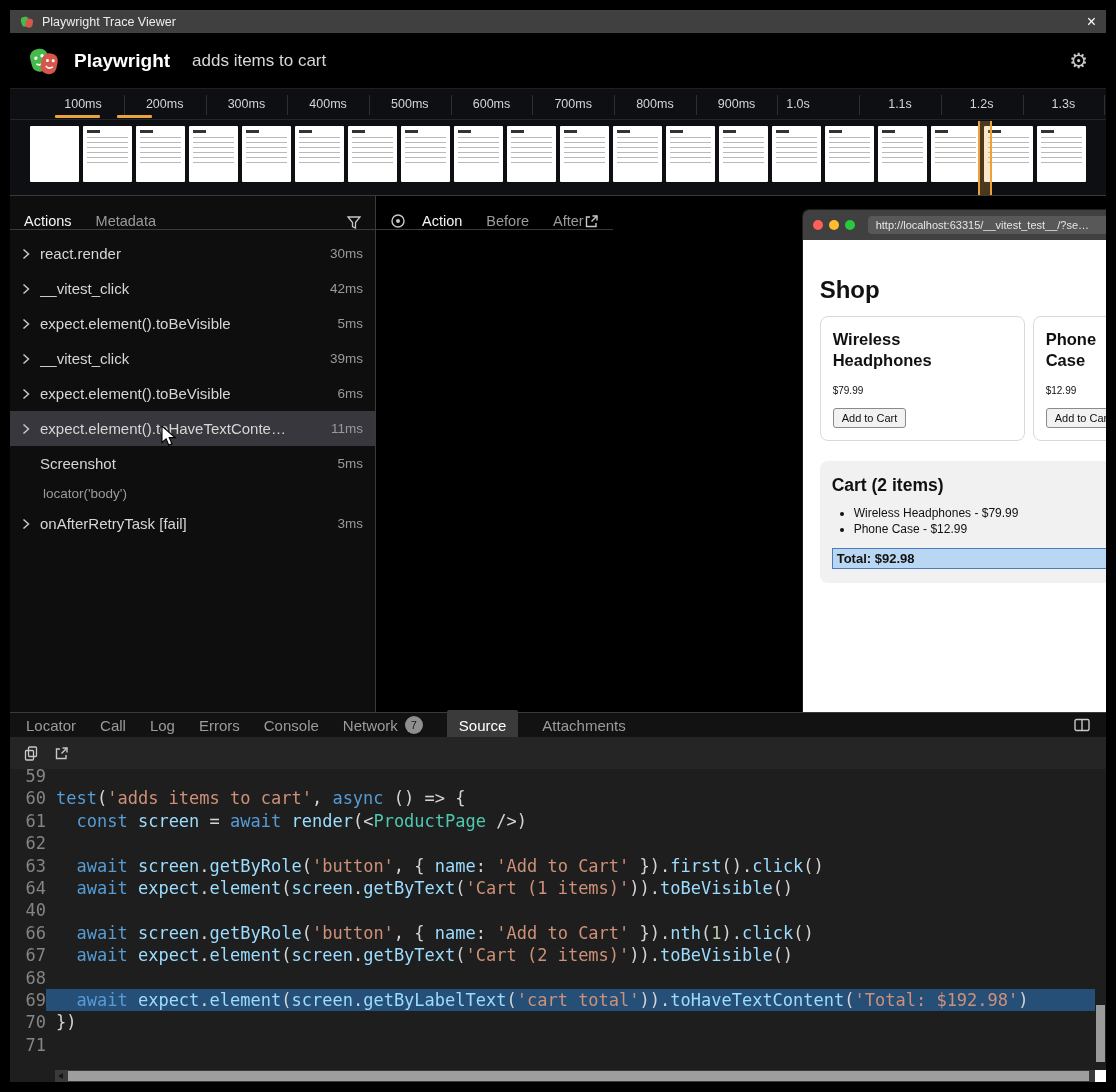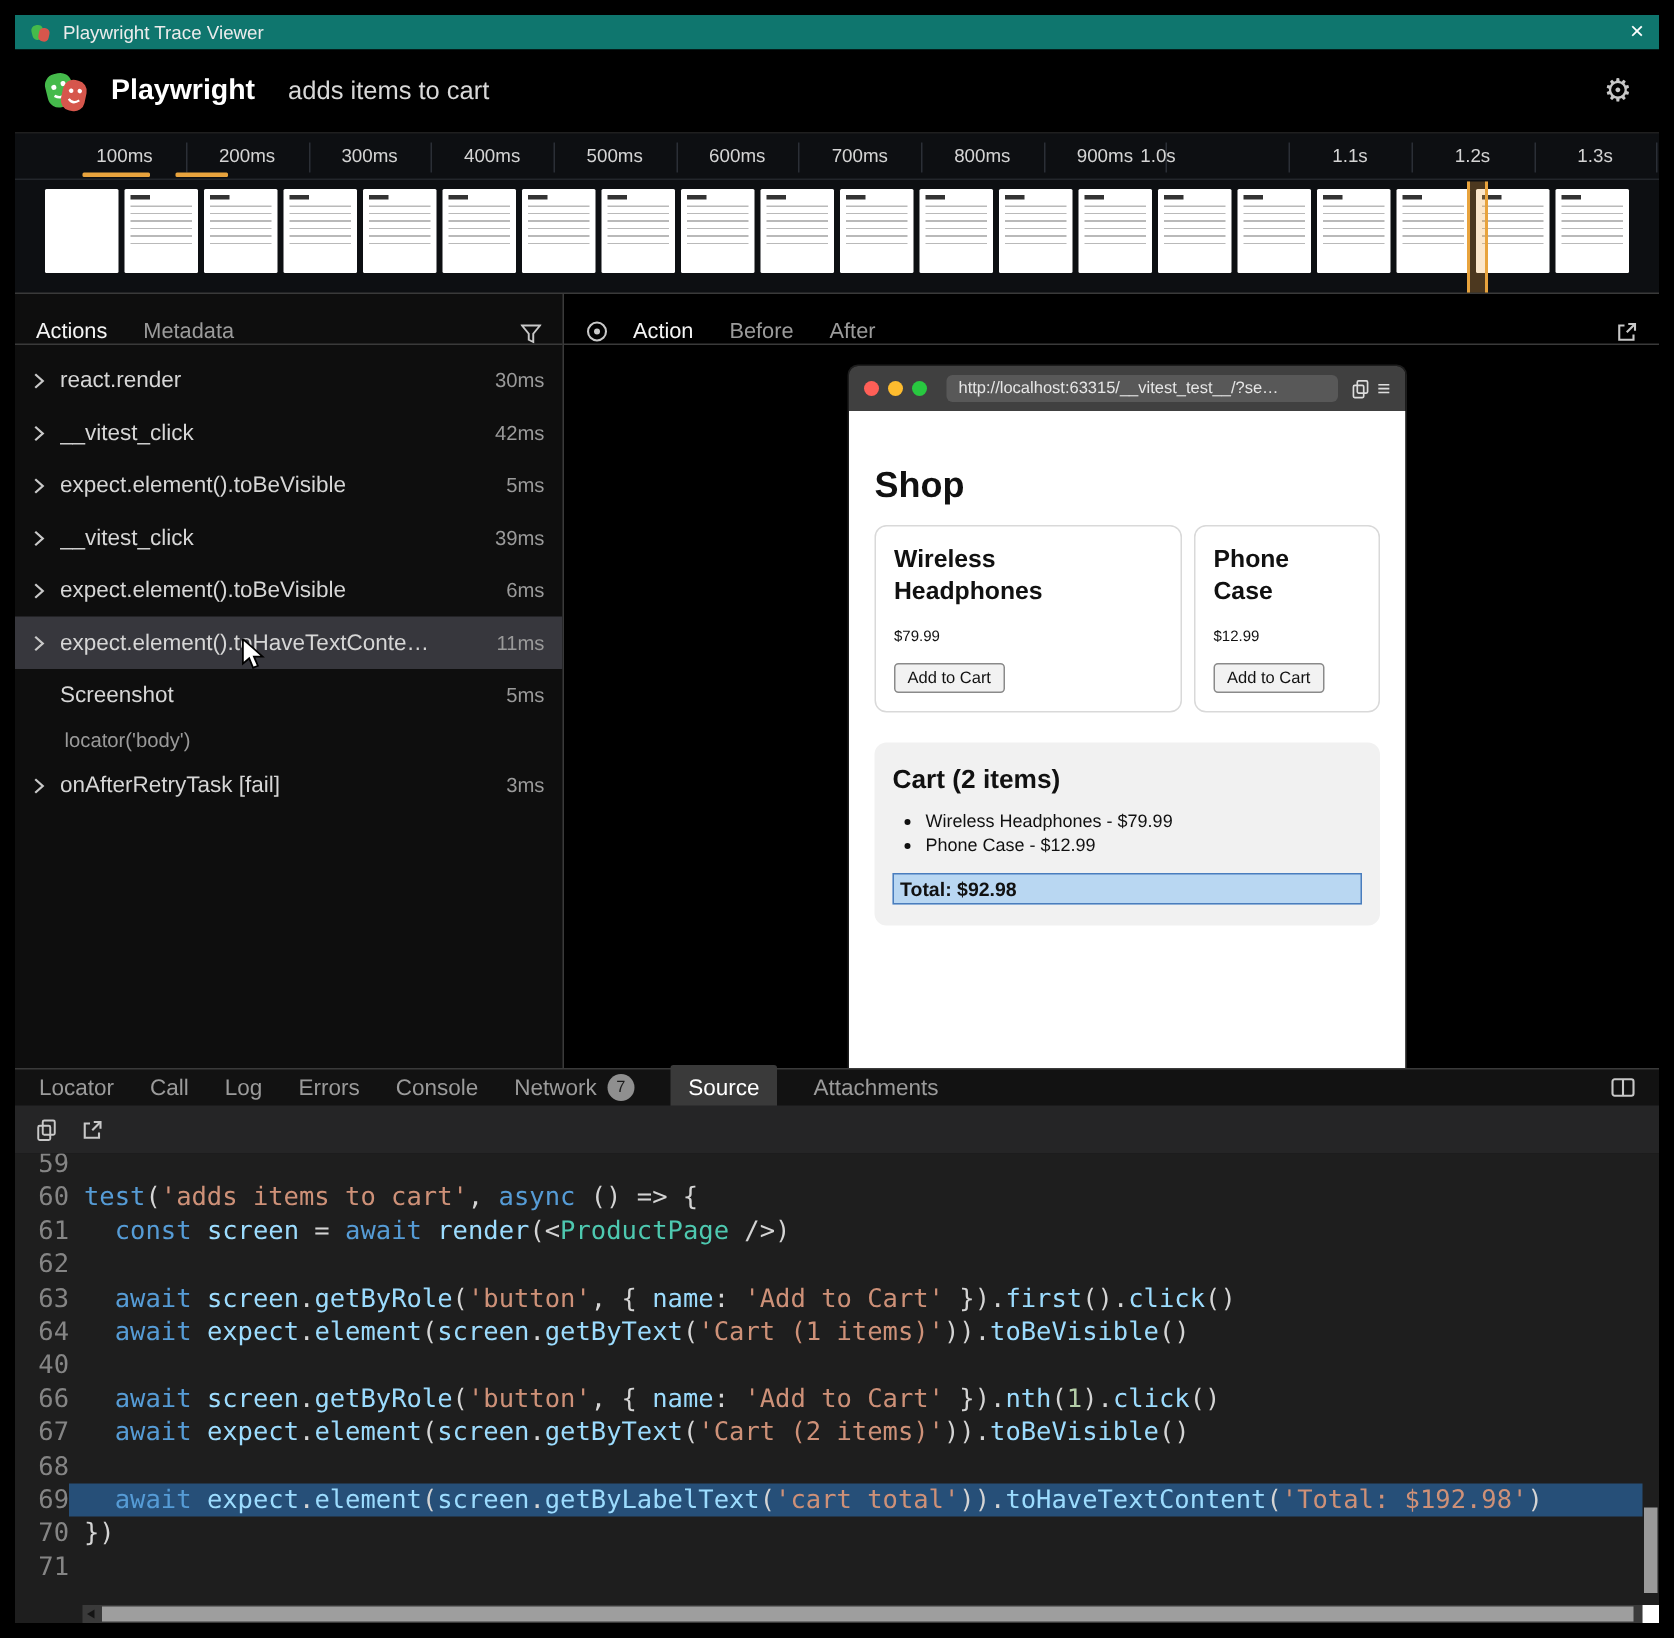--- a/index.html
+++ b/index.html
@@ -1,21 +1,21 @@
 <!DOCTYPE html>
 <html><head>
 <meta charset="utf-8">
 <style>
   *{margin:0;padding:0;box-sizing:border-box}
   html,body{width:1116px;height:1092px;background:#000;overflow:hidden;
     font-family:"Liberation Sans","DejaVu Sans",sans-serif;}
   .window{position:absolute;left:10px;top:10px;width:1096px;height:1072px;display:flex;flex-direction:column;}
 
   
-  .titlebar{height:23px;background:#0f766e;display:flex;align-items:center;padding:0 10px;gap:8px;flex:none}
+  .titlebar{height:23px;background:#404040;display:flex;align-items:center;padding:0 10px;gap:8px;flex:none}
   .tb-title{color:#ececec;font-size:12.5px}
   .tb-close{margin-left:auto;color:#fff;font-size:16px;line-height:1;cursor:default}
 
   
   .header{height:55px;background:#000;display:flex;align-items:center;padding:0 18px;gap:14px;flex:none}
   .brand{color:#fff;font-size:19px;font-weight:bold}
   .test-title{color:#d8d8d8;font-size:17px;margin-left:8px}
   .gear{margin-left:auto;color:#c8c8c8;font-size:21px;line-height:1}
 
   
@@ -29,21 +29,21 @@
   .thumb::before{content:"";position:absolute;left:4px;top:4px;width:13px;height:3px;background:#333}
   .thumb::after{content:"";position:absolute;left:4px;top:11px;right:4px;height:28px;
     background:repeating-linear-gradient(to bottom,#b9b9b9 0 1px,transparent 1px 5px)}
   .thumb.blank::before,.thumb.blank::after{display:none}
   .sel-band{position:absolute;top:32px;height:74px;background:rgba(240,164,66,.28);
     border-left:2px solid #e8a33d;border-right:2px solid #e8a33d}
 
   
   .main{height:516px;display:flex;flex:none}
   .left-panel{width:366px;border-right:1px solid #3a3a3a;display:flex;flex-direction:column;background:#0e0e0e;position:relative}
-  .right-panel{flex:1;display:flex;flex-direction:column;background:#000}
+  .right-panel{flex:1;display:flex;flex-direction:row;background:#000}
   .panel-tabs{height:34px;display:flex;align-items:flex-end;padding:0 14px;border-bottom:1px solid #3a3a3a;font-size:14.5px;flex:none}
   .tabset{display:flex;align-items:center;gap:24px}
   .tab{color:#9b9b9b;display:flex;align-items:center;gap:7px;white-space:nowrap}
   .tab.active{color:#f5f5f5}
   .filter-icon,.ext-icon,.cols-icon{margin-left:auto;display:flex}
   .target-icon{display:flex;margin-right:16px}
 
   
   .actions-list{flex:1;padding-top:6px;overflow:hidden}
   .action-item{height:35px;display:flex;align-items:center;padding:0 12px;gap:9px;color:#d6d6d6;font-size:15px}
@@ -167,21 +167,21 @@
         <div class="tick" style="left: 399.8px;">500ms</div>
         <div class="tick-sep" style="left: 522.3px;"></div>
         <div class="tick" style="left: 481.5px;">600ms</div>
         <div class="tick-sep" style="left: 604px;"></div>
         <div class="tick" style="left: 563.2px;">700ms</div>
         <div class="tick-sep" style="left: 685.7px;"></div>
         <div class="tick" style="left: 644.9px;">800ms</div>
         <div class="tick-sep" style="left: 767.4px;"></div>
         <div class="tick" style="left: 726.6px;">900ms</div>
         <div class="tick-sep" style="left: 849.1px;"></div>
-        <div class="tick" style="left: 762px;">1.0s</div>
+        <div class="tick" style="left: 788px;">1.0s</div>
         <div class="tick-sep" style="left: 930.8px;"></div>
         <div class="tick" style="left: 890px;">1.1s</div>
         <div class="tick-sep" style="left: 1012.5px;"></div>
         <div class="tick" style="left: 971.7px;">1.2s</div>
         <div class="tick-sep" style="left: 1094.2px;"></div>
         <div class="tick" style="left: 1053.4px;">1.3s</div>
         <div class="tbar" style="left: 45px; width: 45px; background: rgb(232, 163, 61);"></div>
         <div class="tbar" style="left: 107px; width: 35px; background: rgb(232, 163, 61);"></div>
       </div>
     <div class="filmstrip">

